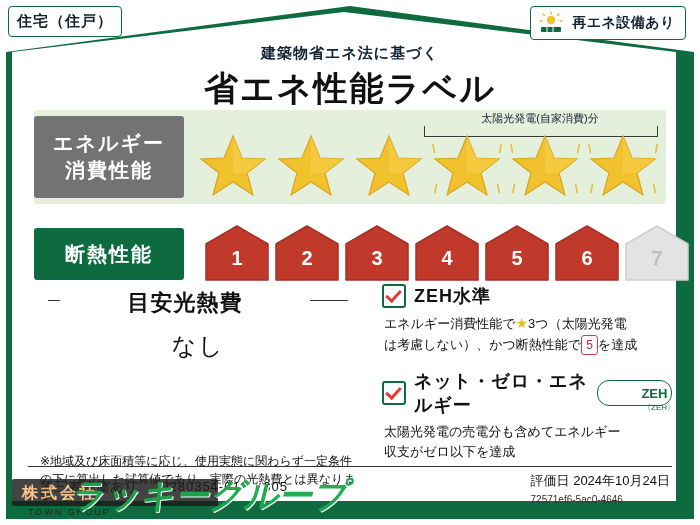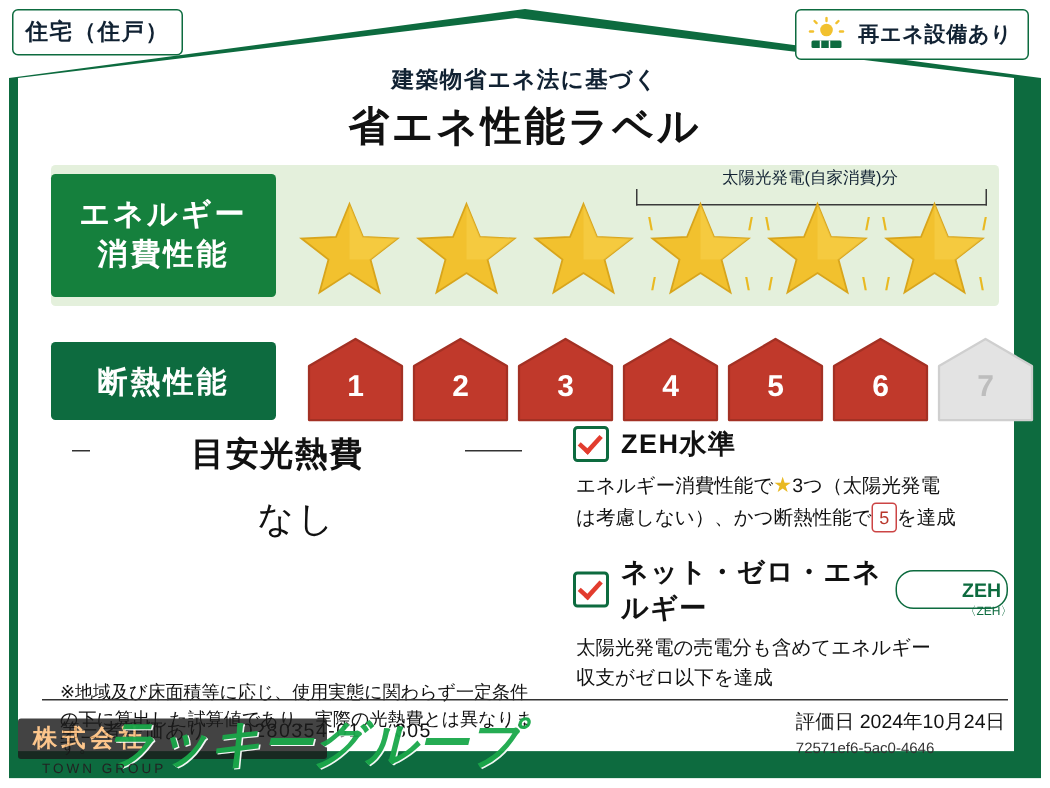--- a/index.html
+++ b/index.html
@@ -39,31 +39,31 @@
   .solar-badge .label{font-size:14px;font-weight:bold;color:#123;letter-spacing:.5px;}
   .sun-icon{width:28px;height:24px;display:block;}
 
   
   .sub-title{
     position:absolute;left:0;right:0;top:44px;text-align:center;
     font-size:15px;font-weight:bold;color:#123;letter-spacing:1px;
   }
   .main-title{
     position:absolute;left:0;right:0;top:66px;text-align:center;
-    font-size:27px;font-weight:bold;color:#111;letter-spacing:2px;
+    font-size:34px;font-weight:bold;color:#111;letter-spacing:2px;
   }
 
   
   .row-energy{
     position:absolute;left:34px;top:110px;width:632px;height:94px;
     background:#e4f0dc;border-radius:3px;
   }
   .row-label{
     position:absolute;left:34px;top:116px;width:150px;height:82px;
-    background:#15803d;color:#ffffff;border-radius:3px;
+    background:#737373;color:#ffffff;border-radius:3px;
     display:flex;flex-direction:column;align-items:center;justify-content:center;
     font-size:20px;font-weight:bold;letter-spacing:2px;line-height:1.35;
   }
   .solar-bracket{
     position:absolute;left:424px;top:113px;width:232px;height:24px;
   }
   .solar-bracket .txt{
     position:absolute;left:0;top:-2px;width:232px;text-align:center;
     font-size:11px;color:#123;
   }

